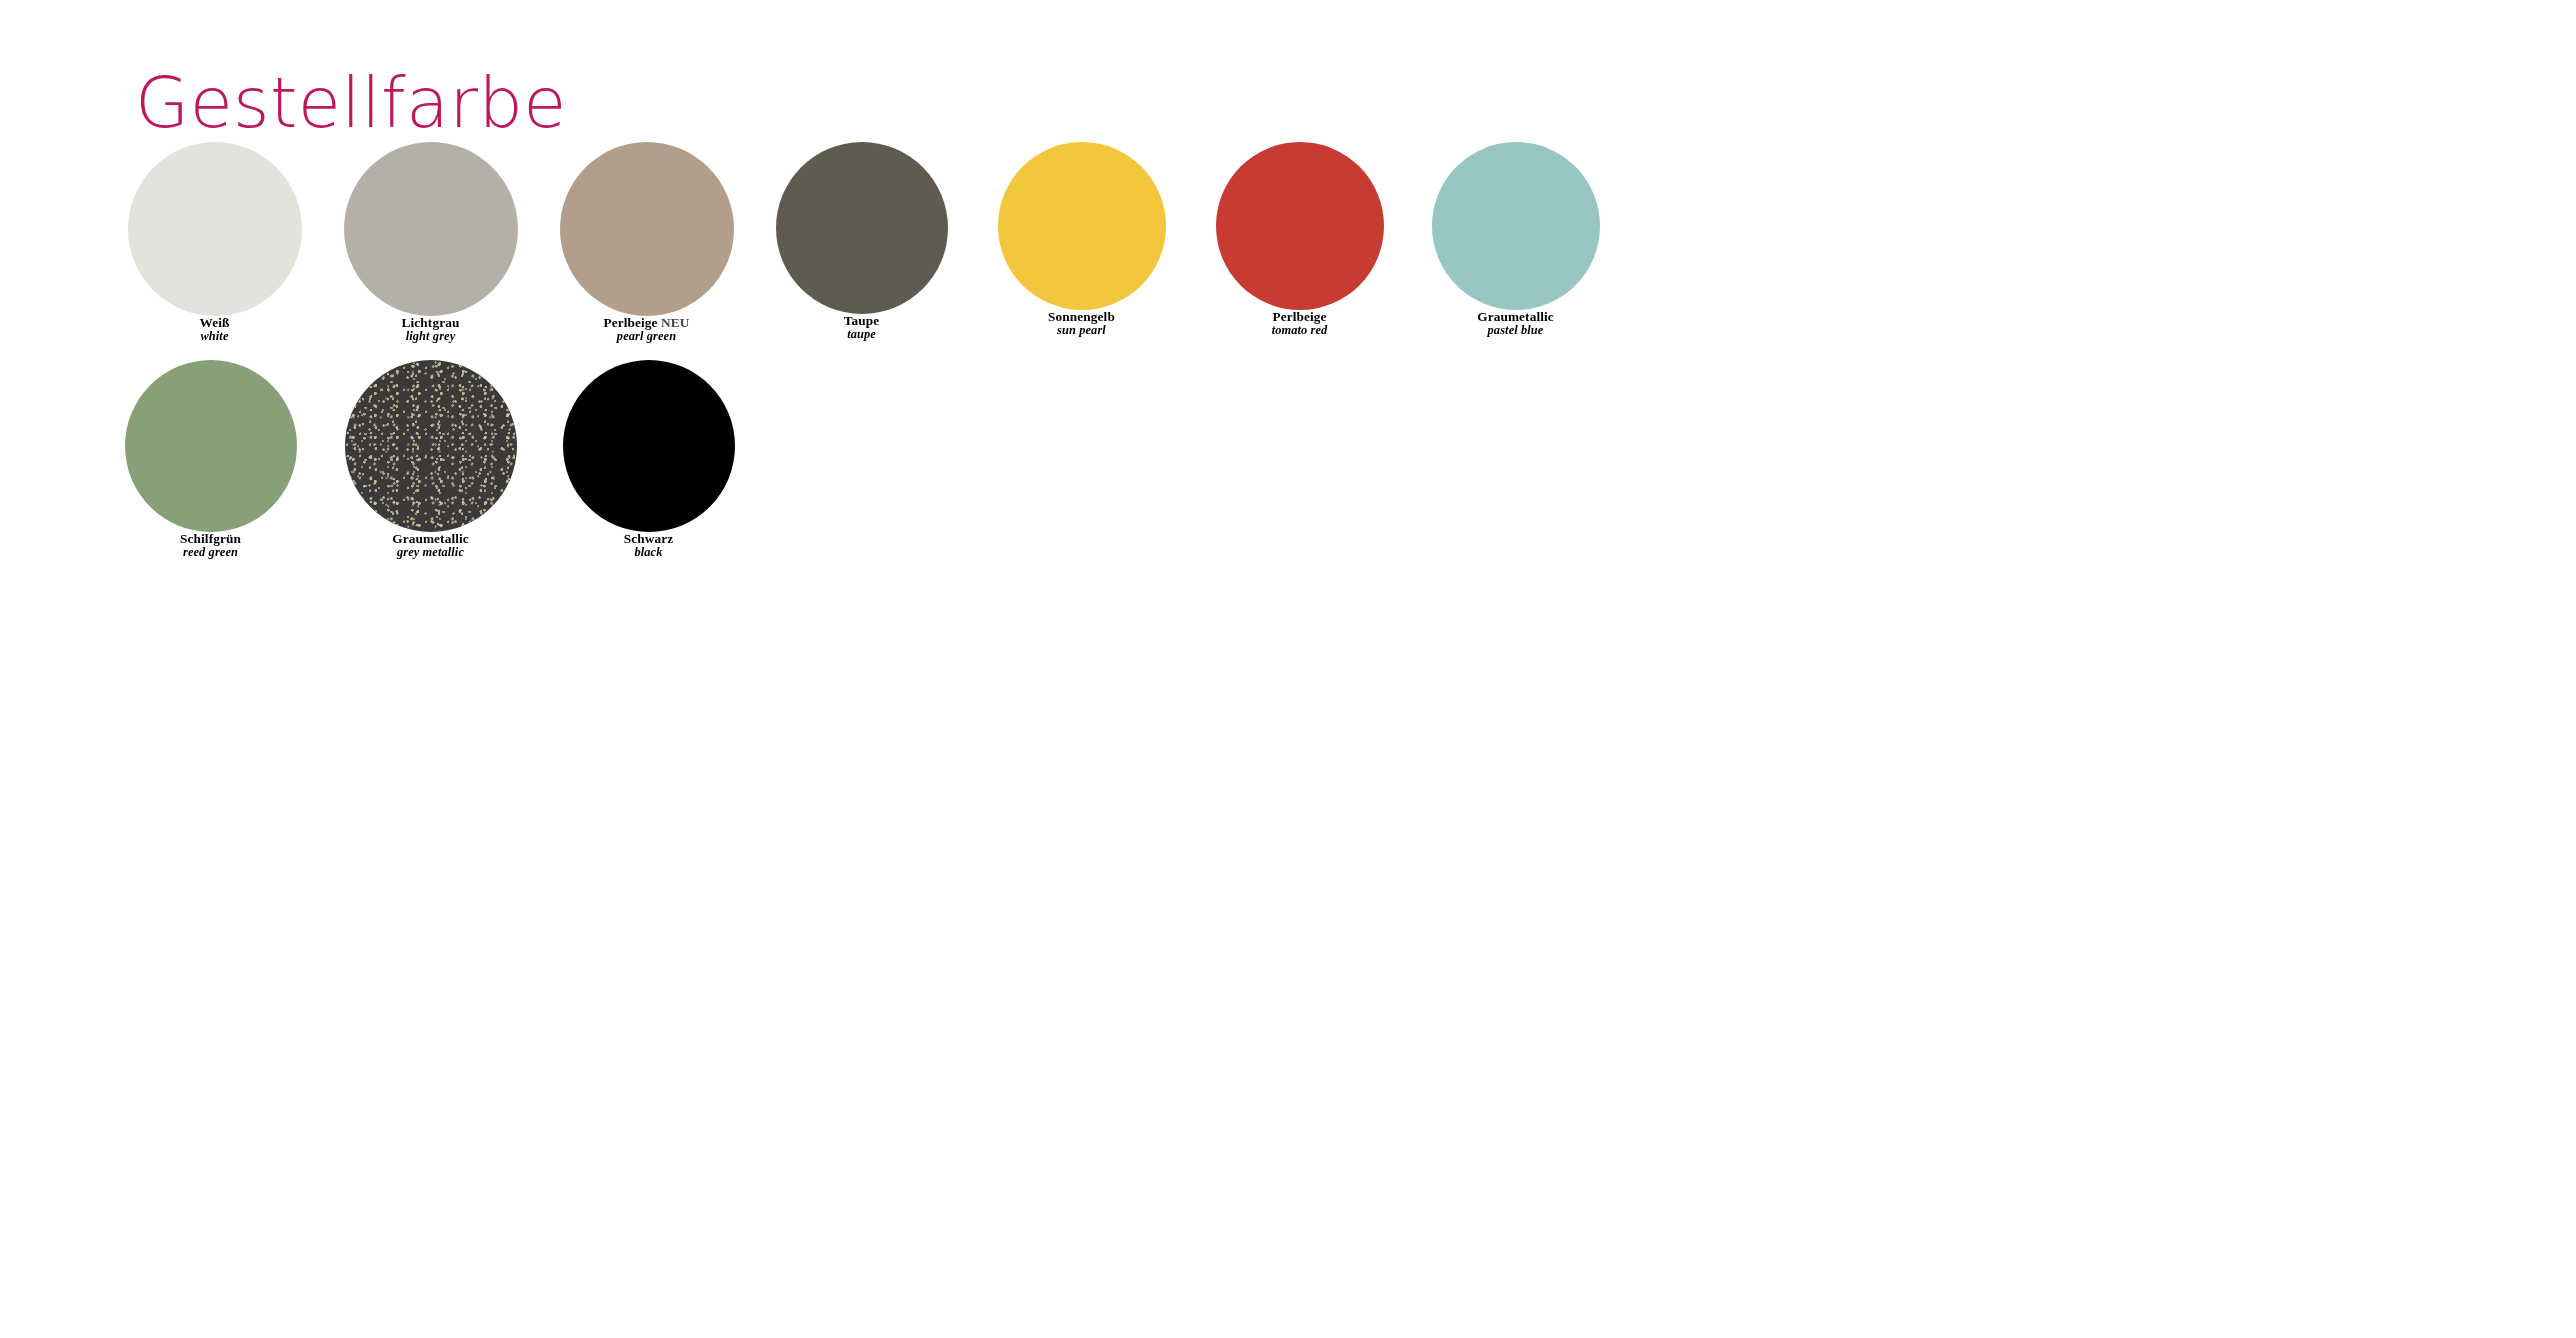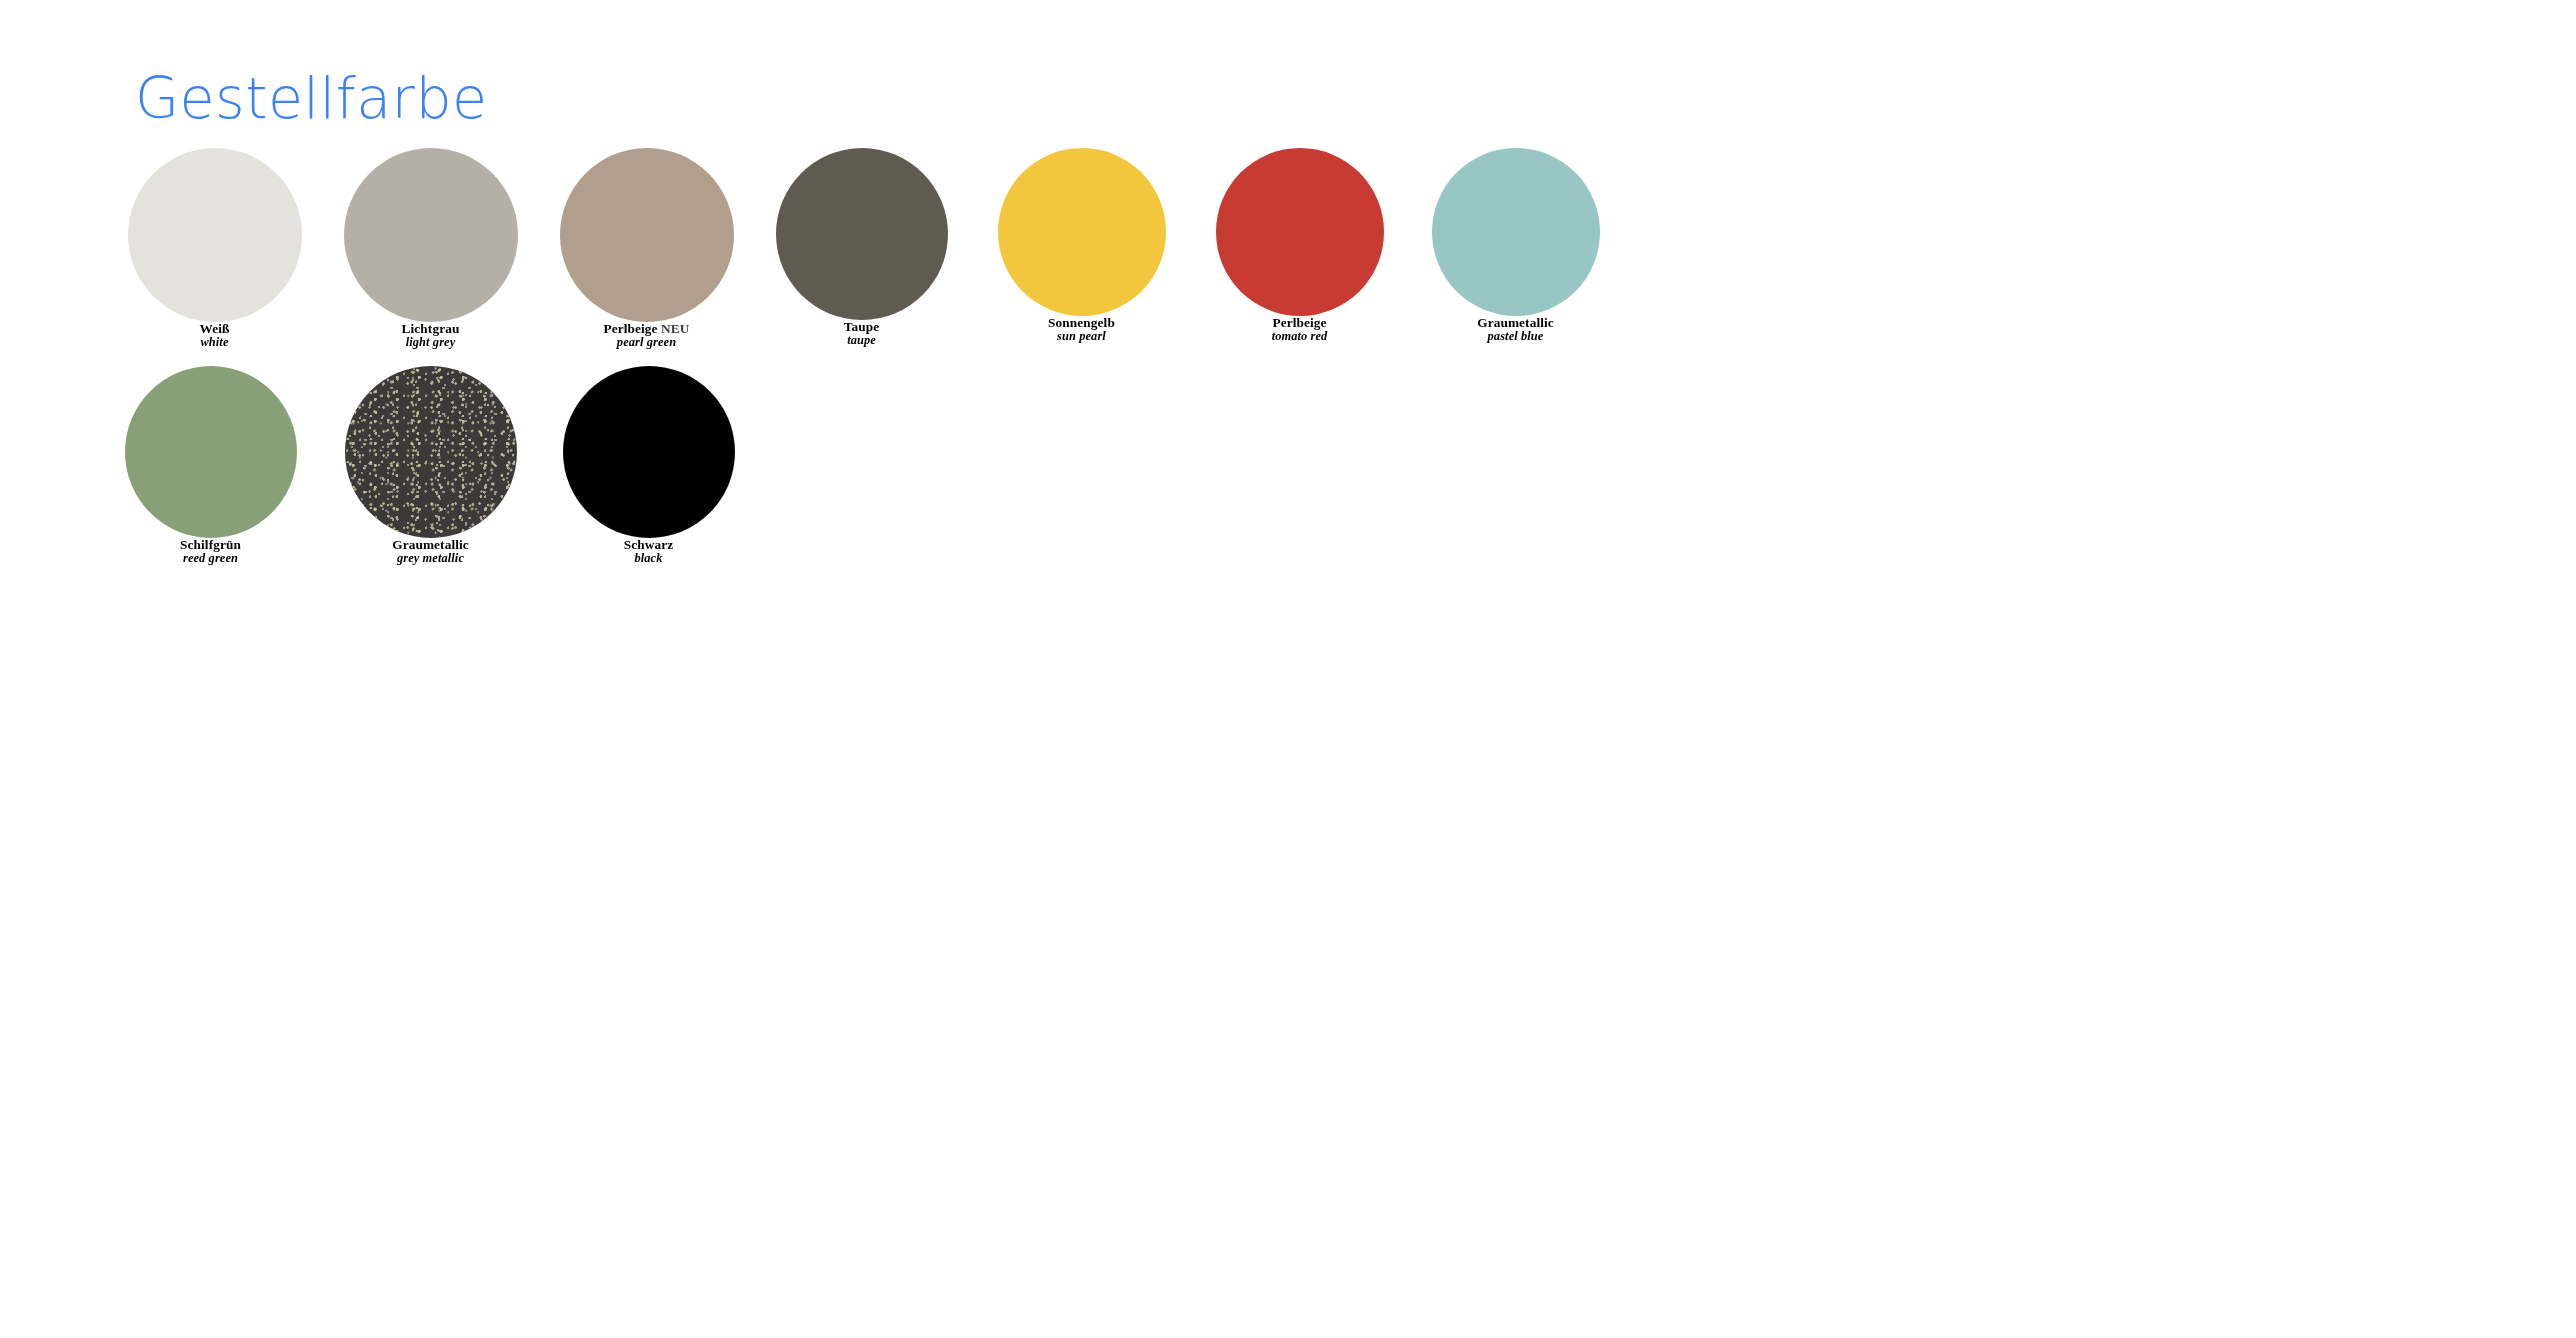--- a/index.html
+++ b/index.html
@@ -14,35 +14,35 @@
     position: relative;
     overflow: hidden;
     font-family: "Liberation Serif", serif;
     -webkit-font-smoothing: antialiased;
   }
 
   
   #page-title {
     position: absolute;
     left: 135px;
-    top: 26px;
+    top: 14px;
     font-family: "DejaVu Sans", sans-serif;
     font-weight: 300;
-    font-size: 57px;
+    font-size: 70px;
     line-height: 1.2;
     letter-spacing: 0.4px;
-    color: #3b82f6;
+    color: #be185d;
     white-space: nowrap;
   }
 
   
   #swatch-grid {
     position: absolute;
     left: 0;
-    top: 6px;
+    top: 0;
     width: 2576px;
     height: 620px;
   }
 
   .swatch-row {
     position: absolute;
     left: 0;
     width: 2576px;
     display: block;
   }

